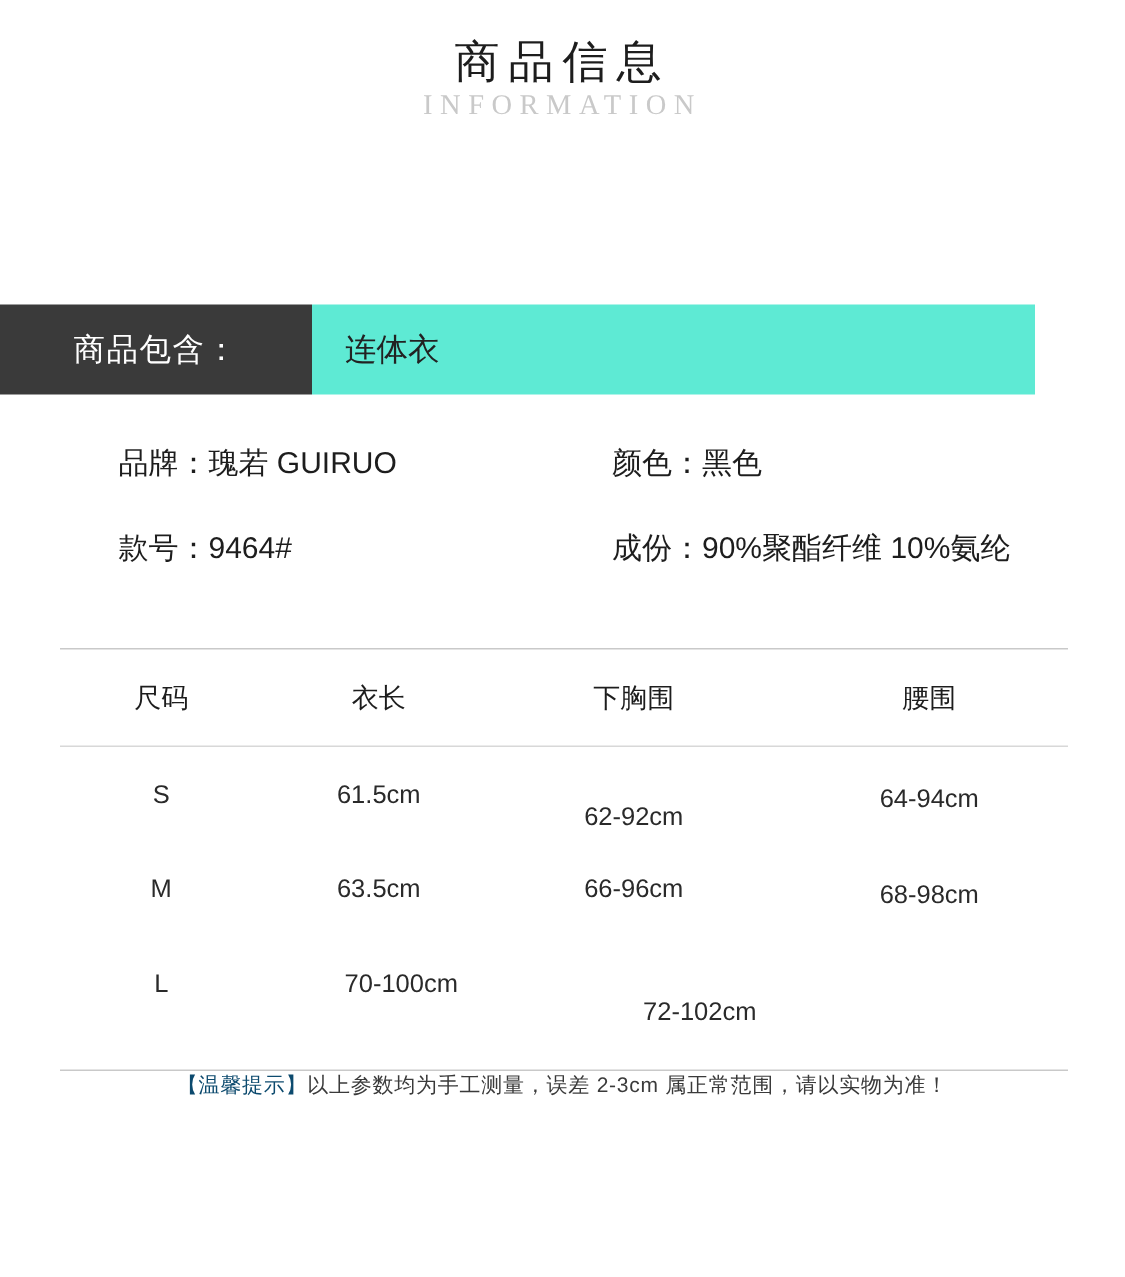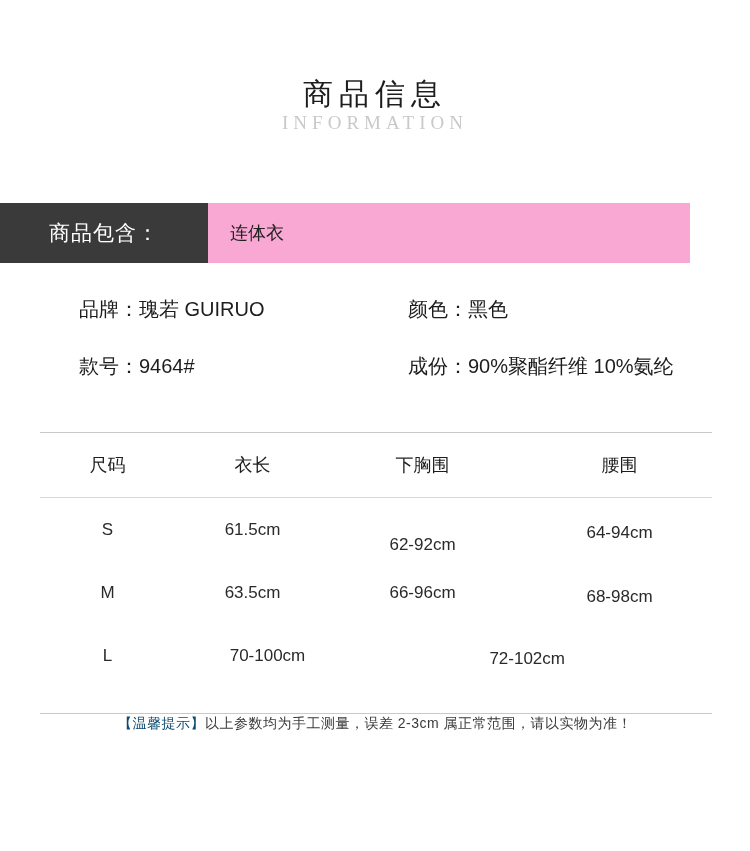--- a/index.html
+++ b/index.html
@@ -15,21 +15,21 @@
     overflow: hidden;
   }
   .page {
     position: relative;
     width: 750px;
     height: 851px;
   }
 
   
   .header {
-    padding-top: 76px;
+    padding-top: 24px;
     text-align: center;
   }
   .header-title {
     font-size: 30px;
     letter-spacing: 6px;
     color: #1d1d1d;
     font-weight: normal;
     line-height: 1.2;
   }
   .header-sub {
@@ -54,25 +54,25 @@
     background: #3a3a3a;
     color: #ffffff;
     display: flex;
     align-items: center;
     justify-content: center;
     font-size: 21px;
     letter-spacing: 1px;
   }
   .band-value {
     flex: 1;
-    background: #f9a8d4;
+    background: #5eead4;
     display: flex;
     align-items: center;
     padding-left: 22px;
-    font-size: 18px;
+    font-size: 21px;
     color: #222222;
   }
 
   
   .attrs {
     position: absolute;
     top: 296px;
     left: 16px;
     width: 750px;
   }
@@ -132,21 +132,21 @@
   }
   .c1 { width: 135px; text-align: center; }
   .c2 { width: 155px; text-align: center; }
   .c3 { width: 185px; text-align: center; }
   .c4 { width: 197px; text-align: center; }
 
   
   .trow.r1 .c3 { position: relative; top: 15px; }
   .trow.r1 .c4 { position: relative; top: 3px; left: 6px; }
   .trow.r2 .c4 { position: relative; top: 4px; left: 6px; }
-  .trow.r3 .c4 { position: relative; top: 3px; left: 8px; text-align: right; }
+  .trow.r3 .c4 { position: relative; top: 19px; left: 8px; }
   .thead .c4 { position: relative; left: 6px; }
 
   
   .note {
     position: absolute;
     top: 715px;
     left: 0;
     width: 750px;
     text-align: center;
     font-size: 14px;

